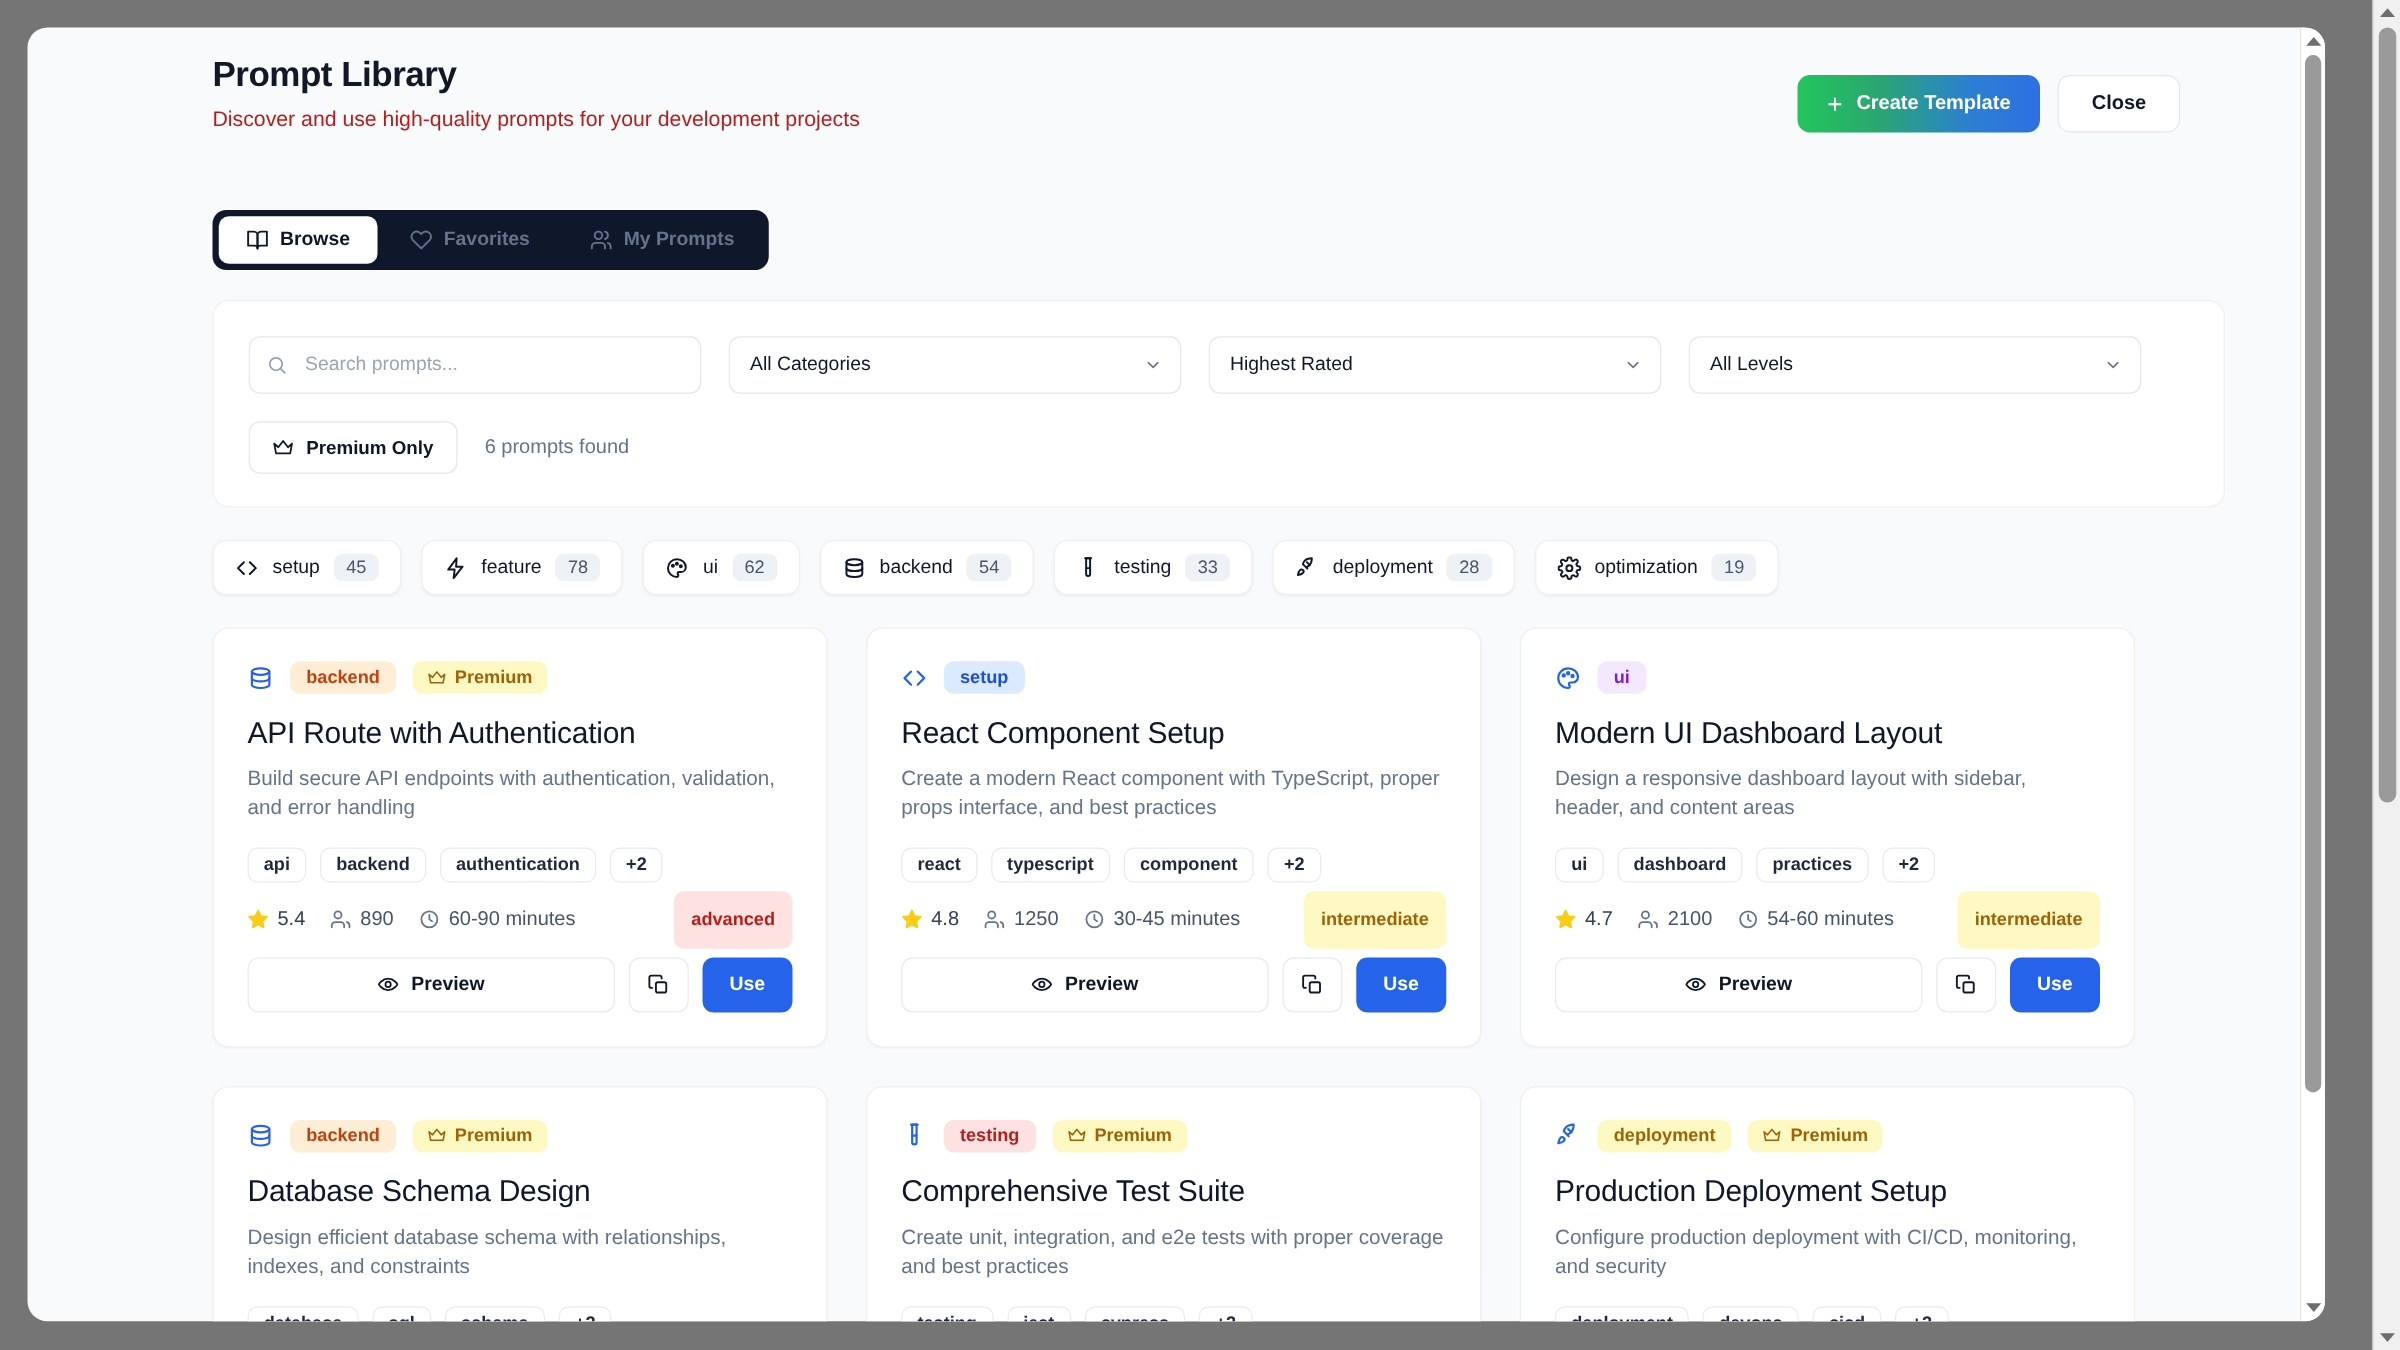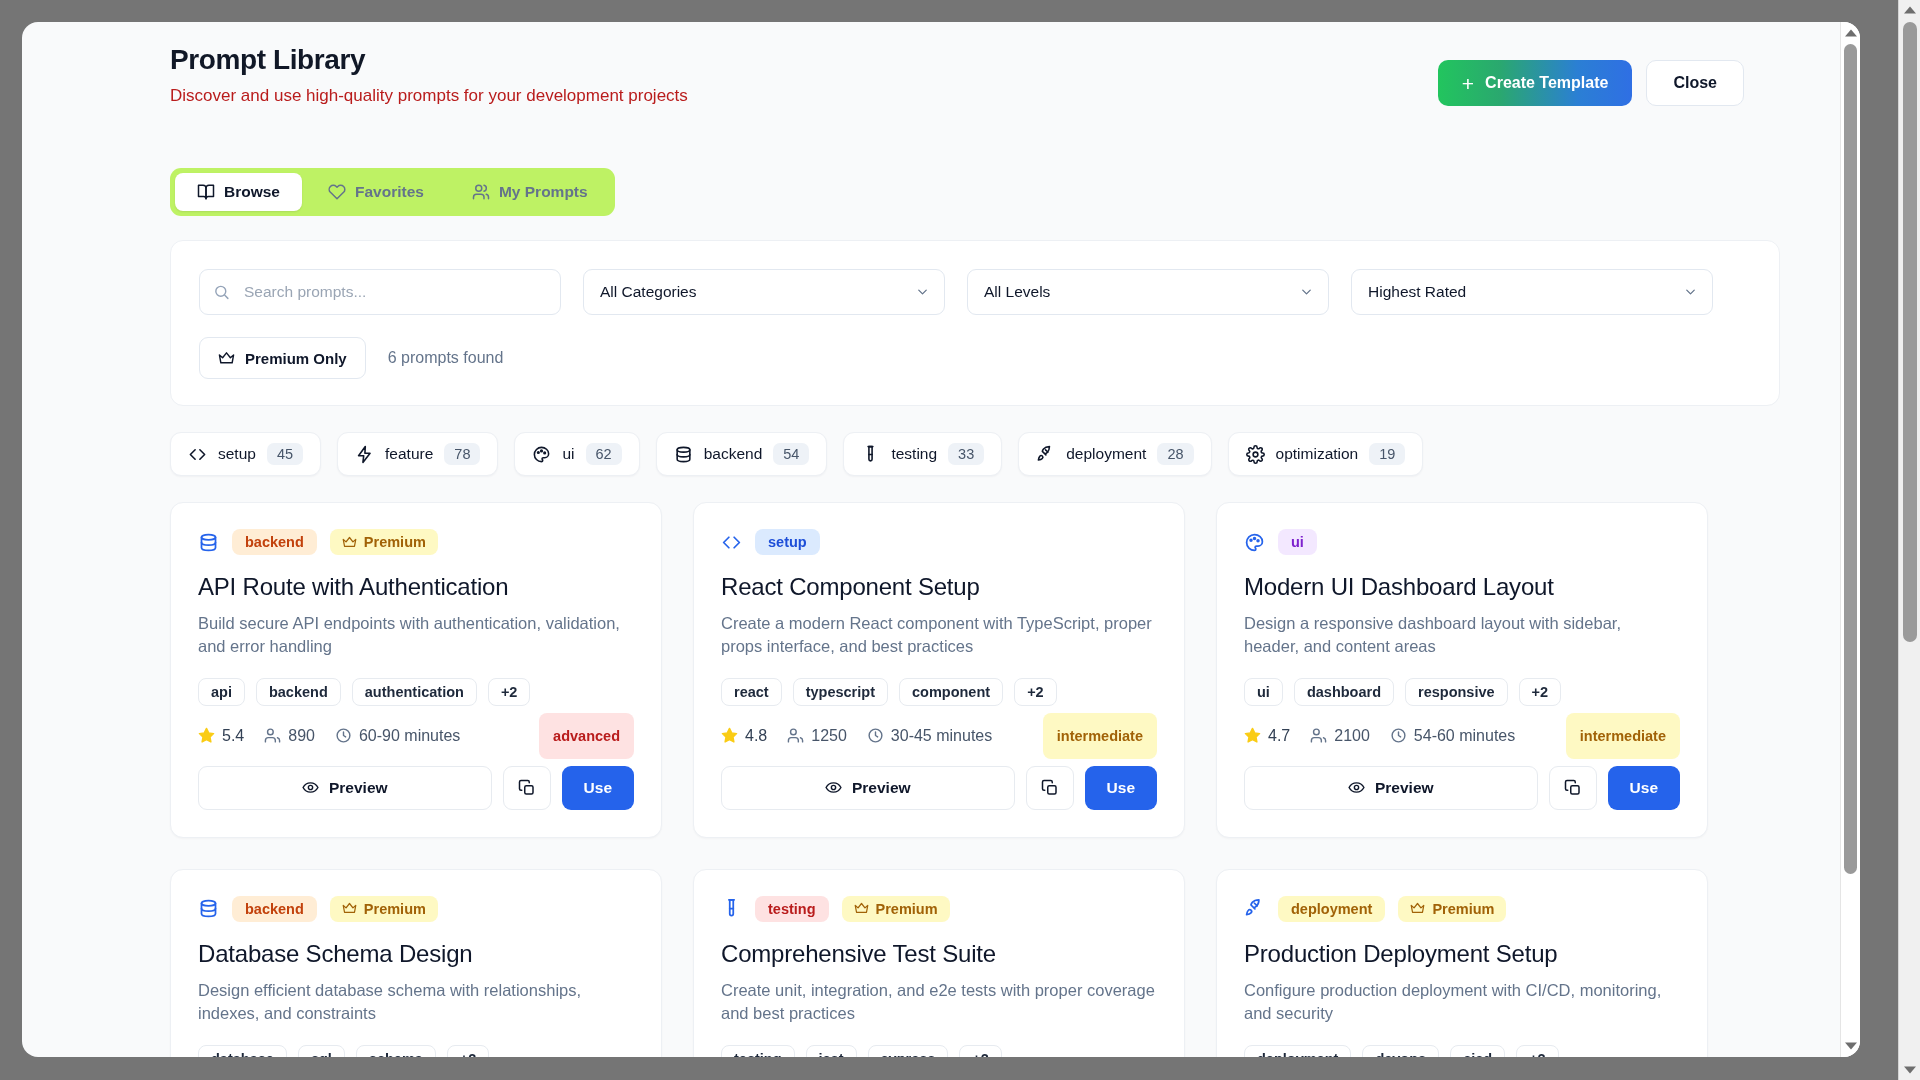--- a/index.html
+++ b/index.html
@@ -116,21 +116,21 @@
     height: 46px; padding: 0 26px;
     border-radius: 10px; border: 1px solid #e2e8f0;
     background: #fff; color: #0f172a;
     font-size: 16px; font-weight: bold;
     font-family: "Liberation Sans", sans-serif; cursor: pointer;
   }
 
   
   .tabs {
     display: inline-flex; gap: 4px;
-    background: #bef264; border-radius: 11px;
+    background: #0f172a; border-radius: 11px;
     padding: 5px; margin-top: 12px;
   }
   .tab {
     display: flex; align-items: center; gap: 9px;
     height: 38px; padding: 0 22px;
     border-radius: 8px; border: none; background: transparent;
     color: #64748b; font-size: 15.5px; font-weight: bold;
     font-family: "Liberation Sans", sans-serif; cursor: pointer;
     white-space: nowrap;
   }
@@ -353,32 +353,32 @@
             </div>
             <span class="chev">
               <svg width="15" height="15" viewBox="0 0 24 24" fill="none" stroke="#64748b" stroke-width="2" stroke-linecap="round" stroke-linejoin="round">
                   <path d="M6 9l6 6 6-6"></path>
                 </svg>
             </span>
           </div>
 
           <div class="select-wrap">
             <div class="select-box">
-              <span>All Levels</span>
+              <span>Highest Rated</span>
             </div>
             <span class="chev">
               <svg width="15" height="15" viewBox="0 0 24 24" fill="none" stroke="#64748b" stroke-width="2" stroke-linecap="round" stroke-linejoin="round">
                   <path d="M6 9l6 6 6-6"></path>
                 </svg>
             </span>
           </div>
 
           <div class="select-wrap">
             <div class="select-box">
-              <span>Highest Rated</span>
+              <span>All Levels</span>
             </div>
             <span class="chev">
               <svg width="15" height="15" viewBox="0 0 24 24" fill="none" stroke="#64748b" stroke-width="2" stroke-linecap="round" stroke-linejoin="round">
                   <path d="M6 9l6 6 6-6"></path>
                 </svg>
             </span>
           </div>
         </div>
 
         <div class="filter-row2">
@@ -631,21 +631,21 @@
                   <circle cx="16" cy="10" r="1" fill="#2563eb"></circle>
                 </svg>
               </span>
               <span class="cat-badge" style="background:#f3e8ff;color:#7e22ce">ui</span>
             </div>
             <div class="card-title">Modern UI Dashboard Layout</div>
             <div class="card-desc">Design a responsive dashboard layout with sidebar, header, and content areas</div>
             <div class="tags">
               <span class="tag">ui</span>
               <span class="tag">dashboard</span>
-              <span class="tag">responsive</span>
+              <span class="tag">practices</span>
               <span class="tag">+2</span>
             </div>
             <div class="meta">
               <span class="meta-item rating">
                 <span>
                   <svg width="17" height="17" viewBox="0 0 24 24" fill="none" stroke="#facc15" stroke-width="2" stroke-linecap="round" stroke-linejoin="round">
                     <path d="M12 2l3.1 6.3 6.9 1-5 4.9 1.2 6.9L12 17.8 5.8 21.1 7 14.2 2 9.3l6.9-1L12 2z" fill="#facc15" stroke="#facc15"></path>
                   </svg>
                 </span>
                 <span>4.7</span>

